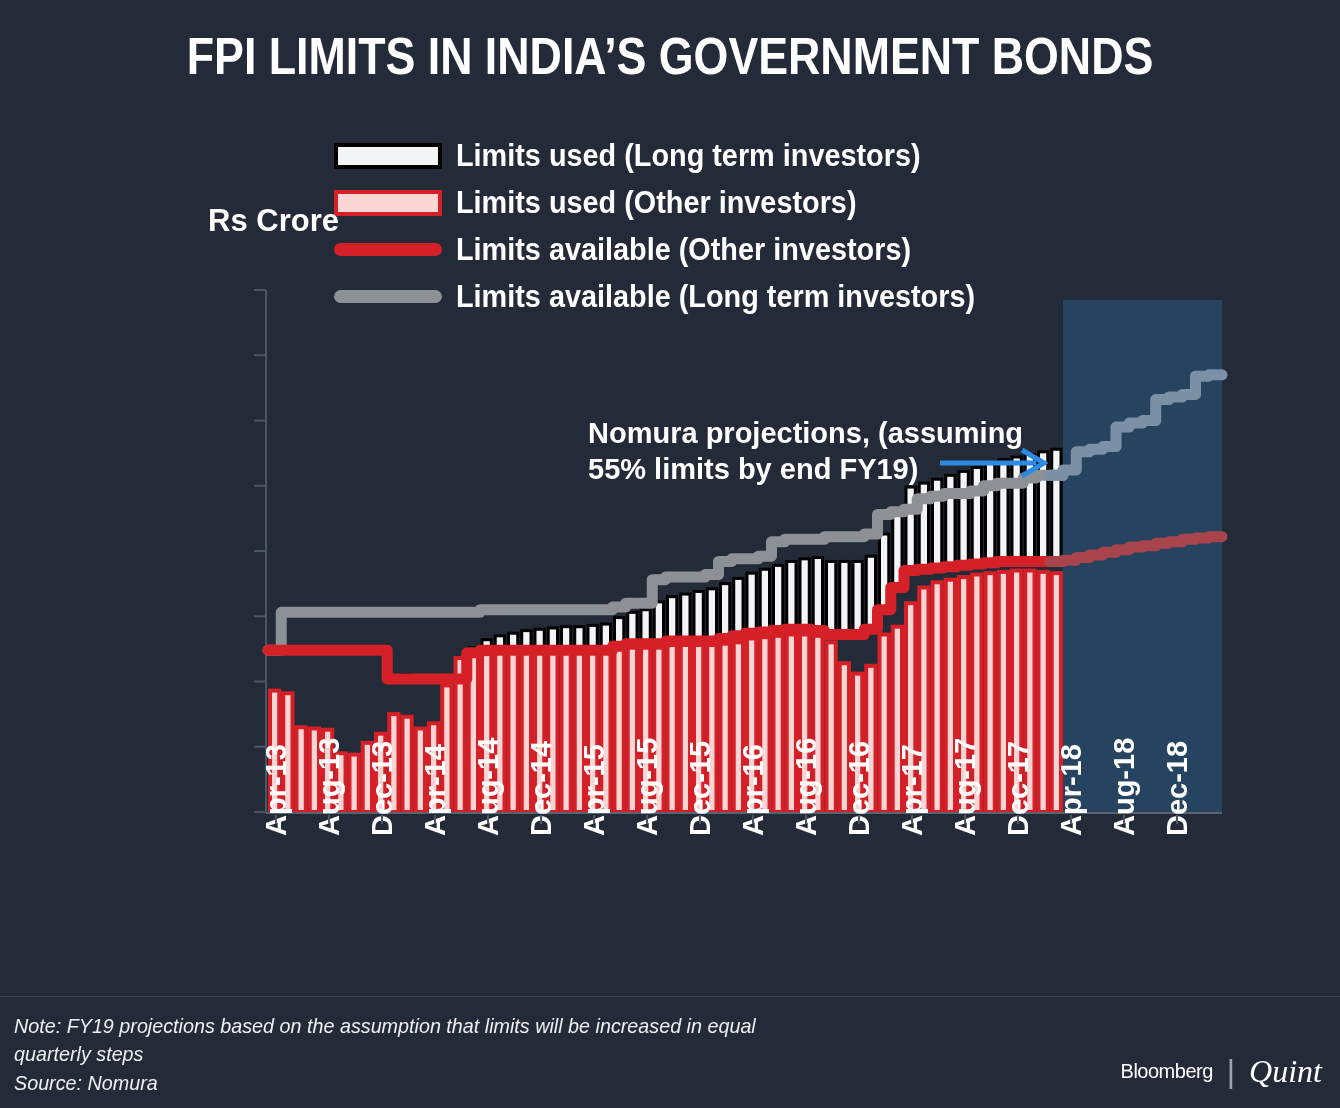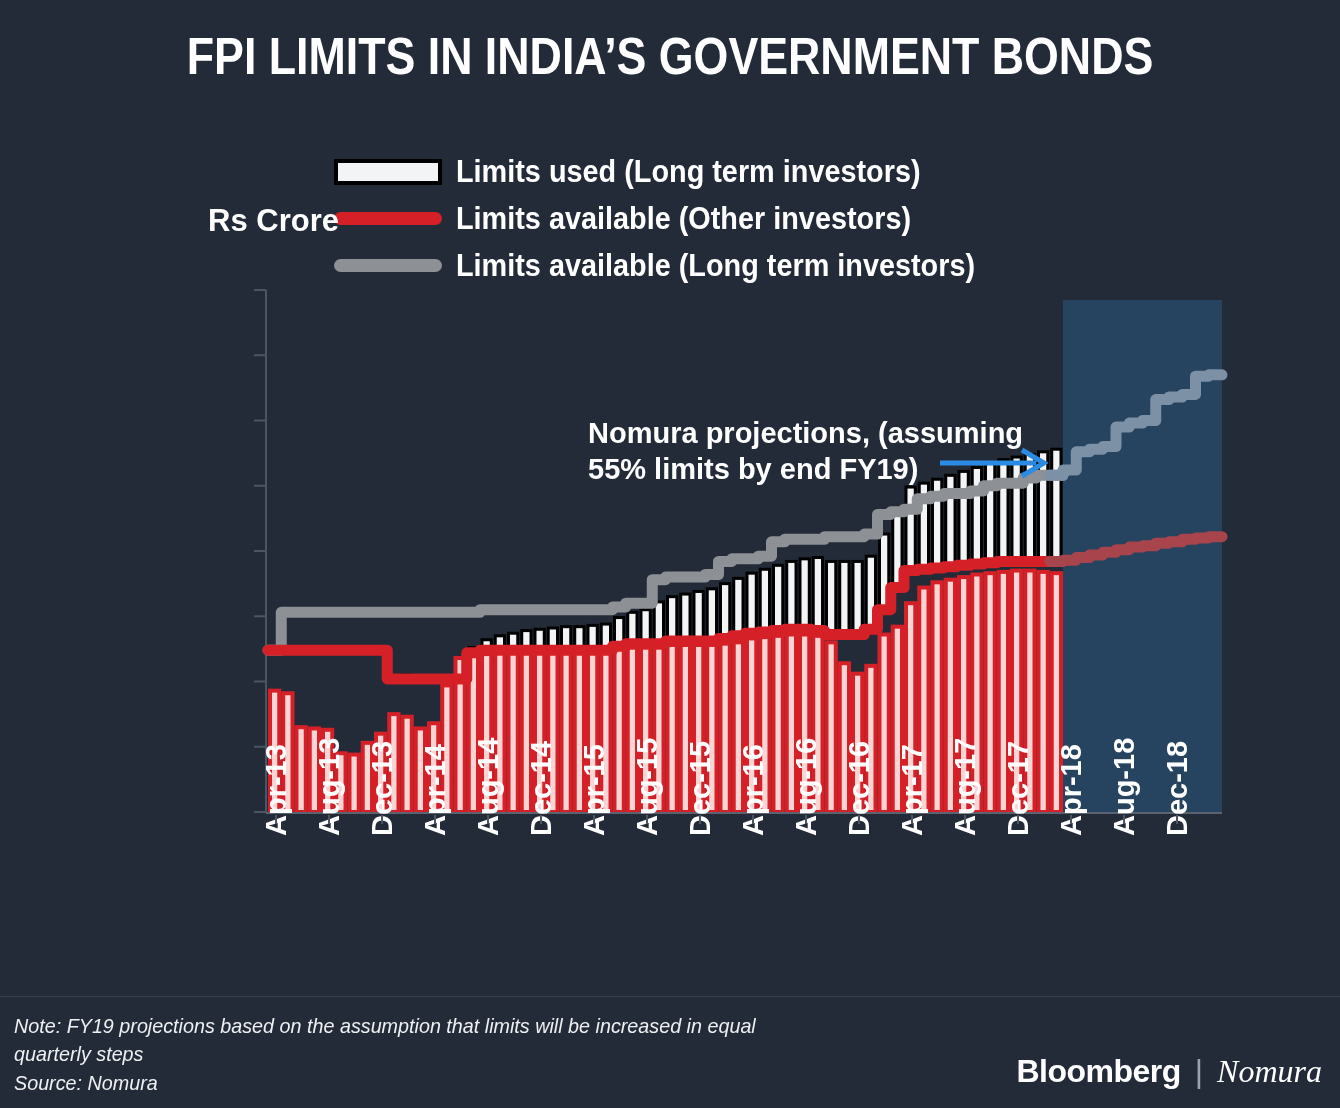--- a/index.html
+++ b/index.html
@@ -19,21 +19,21 @@
     font-weight:bold;
     font-size:52px;
     letter-spacing:0px;
     transform:scaleX(0.86);
     transform-origin:center top;
     white-space:nowrap;
     font-family:"Liberation Sans", sans-serif;
   }
 
   
-  .legend{position:absolute;left:334px;top:148px;}
+  .legend{position:absolute;left:334px;top:132px;}
   .legend-row{display:flex;align-items:center;height:47px;}
   .legend-swatch{width:108px;height:26px;margin-right:14px;flex:0 0 auto;box-sizing:border-box;}
   .sw-white{background:#f2f4f6;border:4px solid #000000;}
   .sw-pink{background:#fbd4d4;border:4px solid #d62027;}
   .legend-line{width:108px;height:13px;margin-right:14px;border-radius:7px;flex:0 0 auto;}
   .ln-red{background:#d62027;}
   .ln-gray{background:#8d9094;}
   .legend-label{color:#ffffff;font-size:31px;font-weight:bold;white-space:nowrap;transform:scaleX(0.93);transform-origin:left center;}
 
   .rs-crore{
@@ -58,37 +58,41 @@
   .annot-arrow{position:absolute;left:940px;top:447px;width:108px;height:32px;}
 
   
   .note{
     position:absolute;left:14px;top:1012px;
     color:#eef0f2;font-size:21px;font-style:italic;line-height:1.35;
     white-space:pre-line;
     transform:scaleX(0.94);transform-origin:left top;
   }
   .brand{position:absolute;right:18px;top:1053px;display:flex;align-items:center;gap:14px;}
-  .brand-bloomberg{color:#ffffff;font-size:32px;font-weight:bold;letter-spacing:-0.5px;}
+  .brand-bloomberg{color:#ffffff;font-size:20px;font-weight:normal;letter-spacing:-0.5px;}
   .brand-sep{color:#9aa2ad;font-size:32px;font-weight:300;}
   .brand-quint{color:#ffffff;font-size:32px;font-style:italic;font-family:"Liberation Serif", serif;}
 
   .divider{position:absolute;left:0;top:996px;width:1340px;height:1px;background:#39414e;}
 </style>
 </head>
 <body>
 
 <div id="chart-root">
 
   <div class="title">FPI LIMITS IN INDIA’S GOVERNMENT BONDS</div>
 
   <div class="legend">
     <div class="legend-row">
       <span class="legend-swatch sw-white"></span>
       <span class="legend-label">Limits used (Long term investors)</span>
+    </div>
+    <div class="legend-row">
+      <span class="legend-swatch sw-pink"></span>
+      <span class="legend-label">Limits used (Other investors)</span>
     </div>
     <div class="legend-row">
       <span class="legend-line ln-red"></span>
       <span class="legend-label">Limits available (Other investors)</span>
     </div>
     <div class="legend-row">
       <span class="legend-line ln-gray"></span>
       <span class="legend-label">Limits available (Long term investors)</span>
     </div>
   </div>
@@ -273,16 +277,16 @@
     <polyline points="82,3 104,16 82,29" fill="none" stroke="#2b8ae2" stroke-width="5"></polyline>
   </svg>
 
   <div class="divider"></div>
   <div class="note">Note: FY19 projections based on the assumption that limits will be increased in equal
 quarterly steps
 Source: Nomura</div>
   <div class="brand">
     <span class="brand-bloomberg">Bloomberg</span>
     <span class="brand-sep">|</span>
-    <span class="brand-quint">Nomura</span>
+    <span class="brand-quint">Quint</span>
   </div>
 
 </div>
 
 </body></html>

